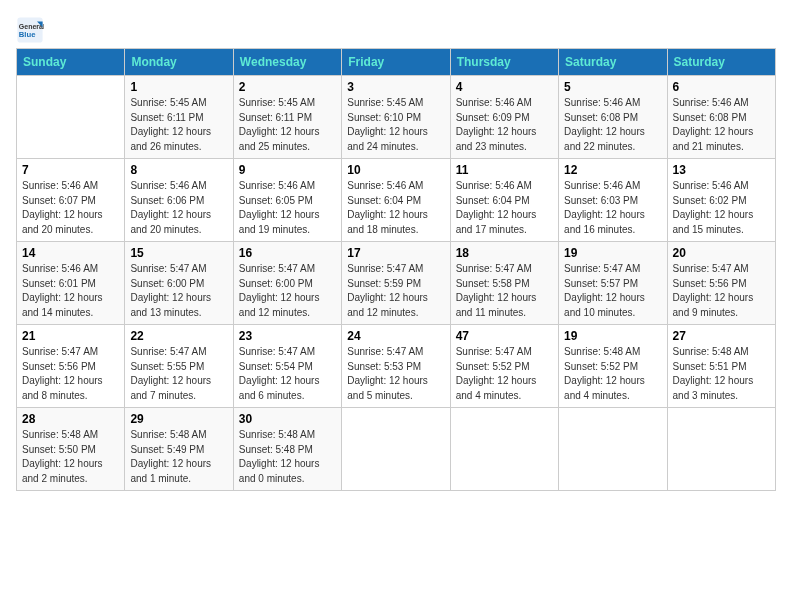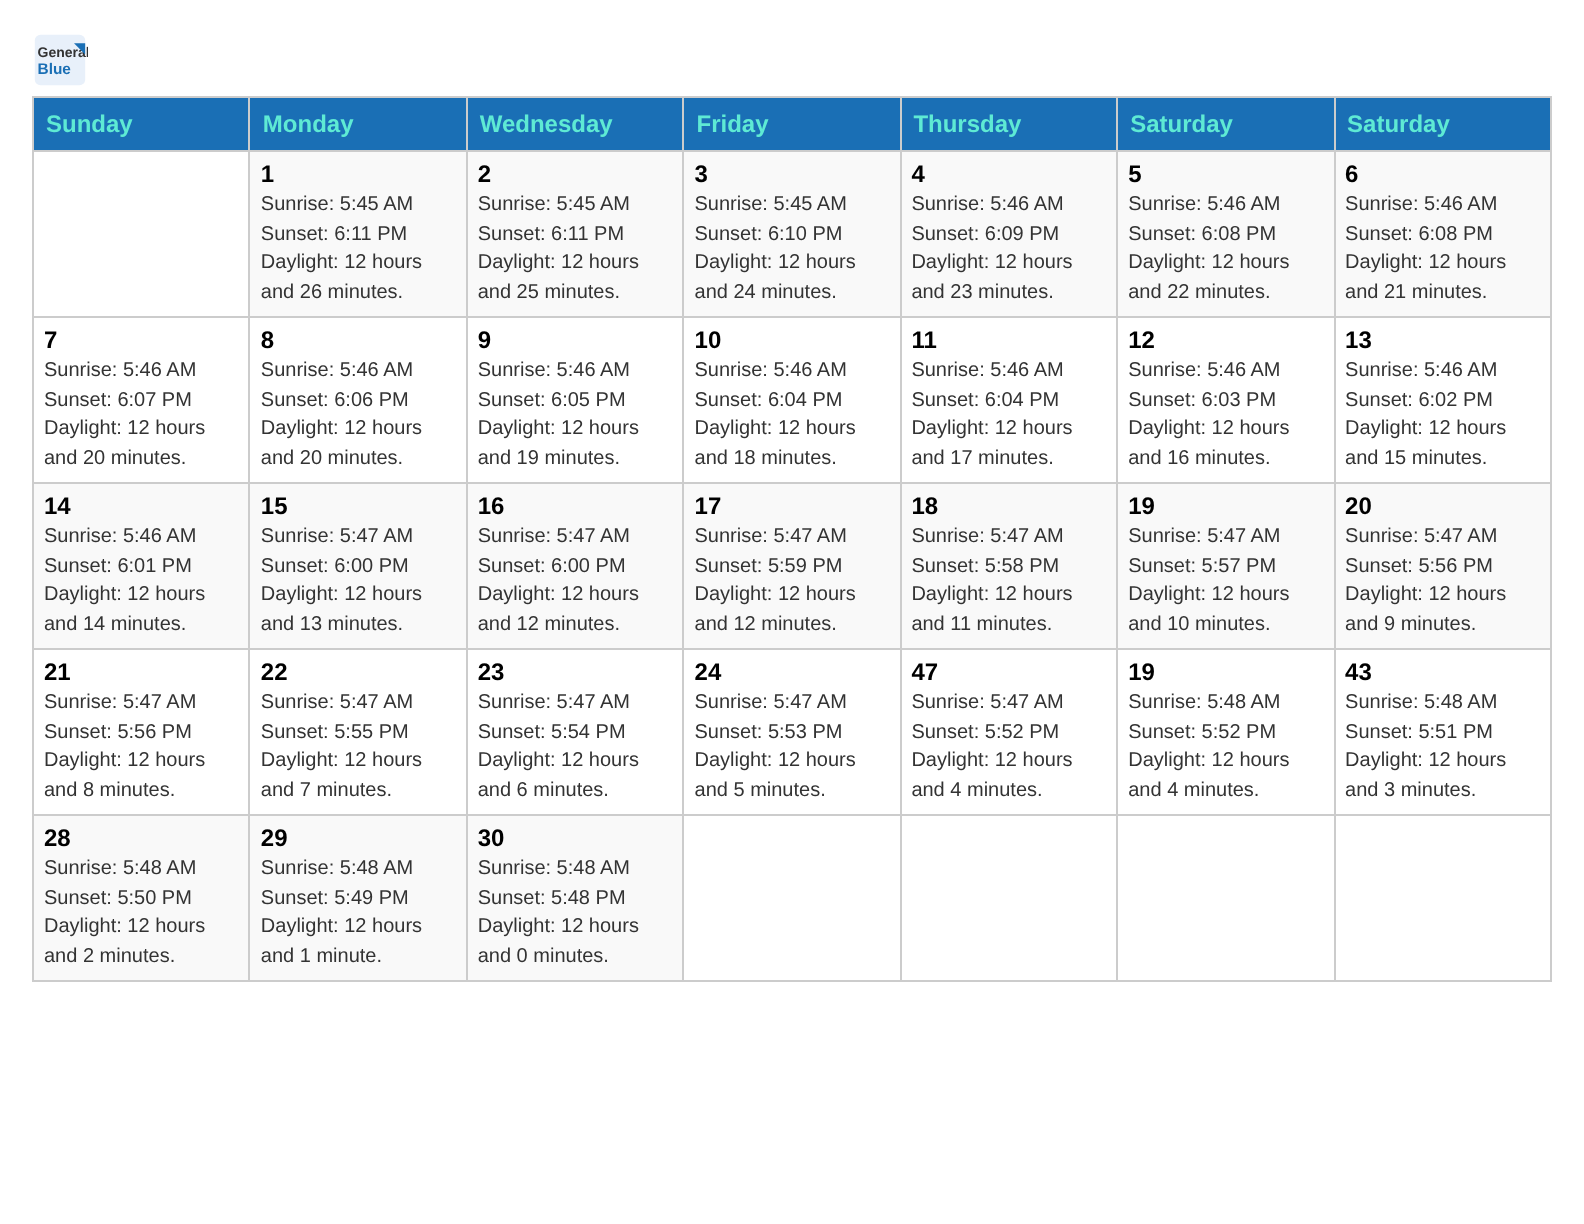--- a/index.html
+++ b/index.html
@@ -299,21 +299,21 @@
 and 4 minutes.</div>
         </td>
         <td>
           <div class="day-num">19</div>
           <div class="day-info" style="white-space: pre-line;">Sunrise: 5:48 AM
 Sunset: 5:52 PM
 Daylight: 12 hours
 and 4 minutes.</div>
         </td>
         <td>
-          <div class="day-num">43</div>
+          <div class="day-num">27</div>
           <div class="day-info" style="white-space: pre-line;">Sunrise: 5:48 AM
 Sunset: 5:51 PM
 Daylight: 12 hours
 and 3 minutes.</div>
         </td>
       </tr>
       <tr>
         <td>
           <div class="day-num">28</div>
           <div class="day-info" style="white-space: pre-line;">Sunrise: 5:48 AM

